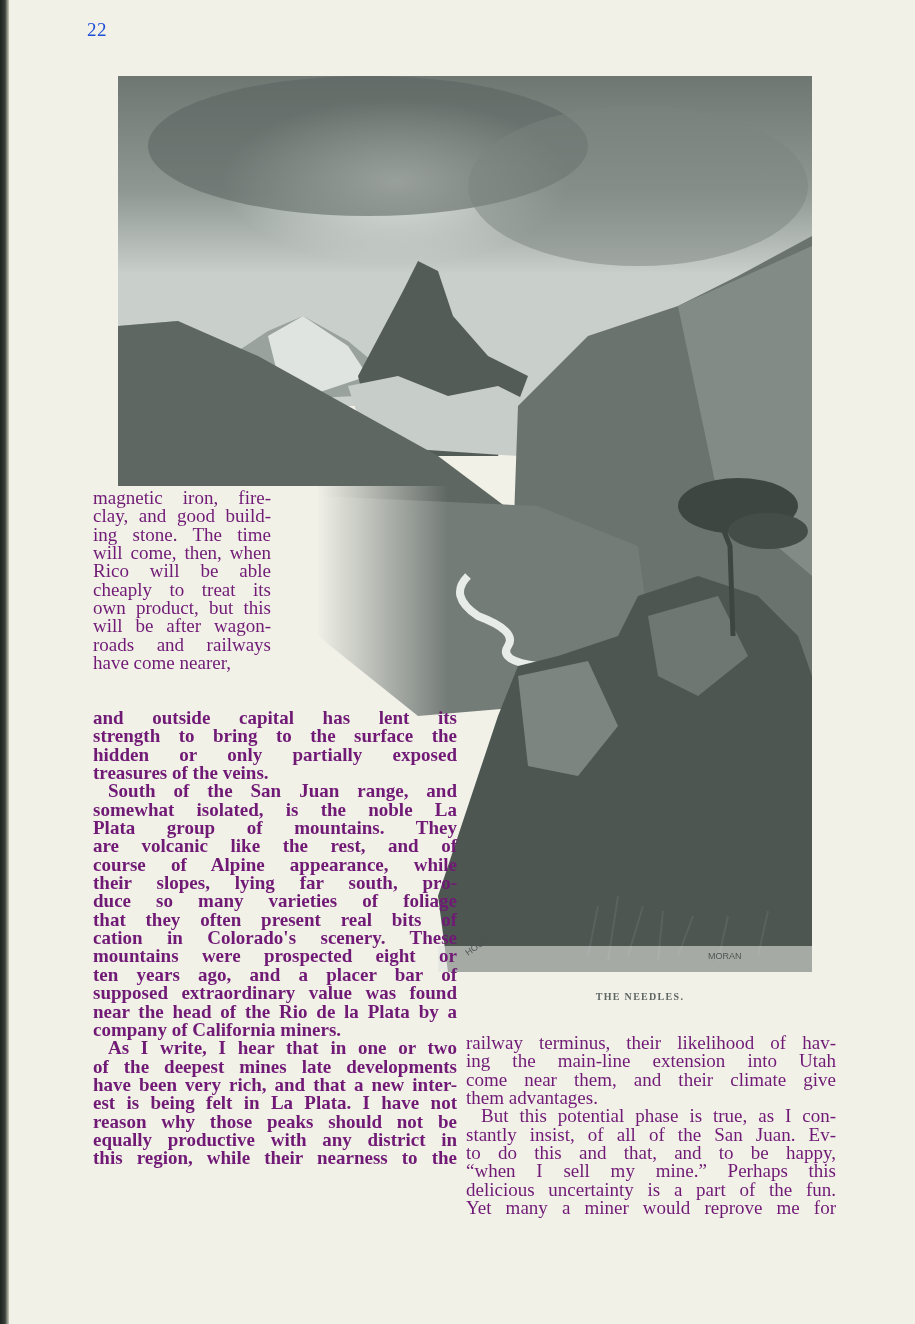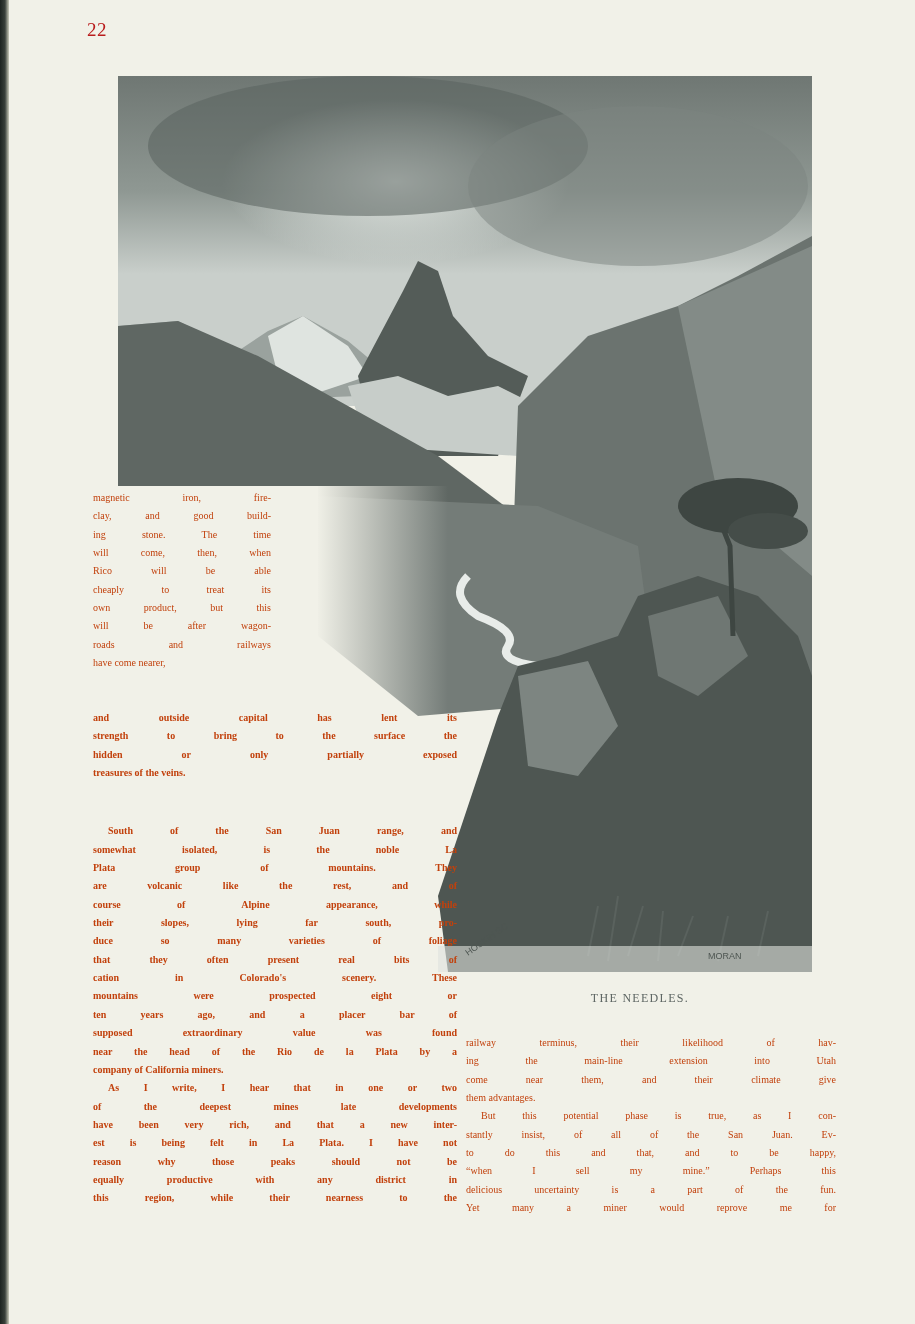--- a/index.html
+++ b/index.html
@@ -1,24 +1,24 @@
 <!DOCTYPE html>
 <html><head>
 <meta charset="utf-8">
 <style>
   html,body{margin:0;padding:0;}
   body{width:915px;height:1324px;background:#f1f1e8;position:relative;overflow:hidden;
        font-family:"Liberation Serif","DejaVu Serif",serif;color:#4a5552;}
   .spine{position:absolute;left:0;top:0;width:9px;height:1324px;
          background:linear-gradient(to right,#1d2420 0%,#39403a 55%,#c9cbb9 100%);}
-  .page-number{position:absolute;left:87px;top:19px;font-size:19px;color:#b91c1c;letter-spacing:0.5px;}
+  .page-number{position:absolute;left:87px;top:19px;font-size:19px;color:#1d4ed8;letter-spacing:0.5px;}
   .illustration{position:absolute;left:118px;top:76px;width:694px;height:896px;}
   .caption{position:absolute;left:560px;top:991px;width:160px;text-align:center;
-           font-size:12px;letter-spacing:1.3px;font-weight:normal;color:#5e6663;}
-  .text{position:absolute;font-size:10px;line-height:18.35px;text-align:justify;color:#c2410c;}
+           font-size:10px;letter-spacing:1.3px;font-weight:bold;color:#5e6663;}
+  .text{position:absolute;font-size:19px;line-height:18.35px;text-align:justify;color:#701a75;}
   .narrow{left:93px;top:489px;width:178px;}
   .wide{left:93px;top:709px;width:364px;font-weight:bold;}
   .right{left:466px;top:1034px;width:370px;}
   .line{display:block;text-align:justify;text-align-last:justify;white-space:nowrap;}
   .line.last{text-align-last:left;}
 </style>
 </head>
 <body>
 
 <div class="spine"></div>
@@ -94,21 +94,21 @@
   <span class="line">will be after wagon-</span>
   <span class="line">roads and railways</span>
   <span class="line last">have come nearer,</span>
 </div>
 
 <div class="text wide">
   <span class="line">and outside capital has lent its</span>
   <span class="line">strength to bring to the surface the</span>
   <span class="line">hidden or only partially exposed</span>
   <span class="line last">treasures of the veins.</span>
-  <span class="line" style="padding-left:15px;box-sizing:border-box;margin-top:40px;">South of the San Juan range, and</span>
+  <span class="line" style="padding-left:15px;box-sizing:border-box;">South of the San Juan range, and</span>
   <span class="line">somewhat isolated, is the noble La</span>
   <span class="line">Plata group of mountains.  They</span>
   <span class="line">are volcanic like the rest, and of</span>
   <span class="line">course of Alpine appearance, while</span>
   <span class="line">their slopes, lying far south, pro-</span>
   <span class="line">duce so many varieties of foliage</span>
   <span class="line">that they often present real bits of</span>
   <span class="line">cation in Colorado's scenery.  These</span>
   <span class="line">mountains were prospected eight or</span>
   <span class="line">ten years ago, and a placer bar of</span>

